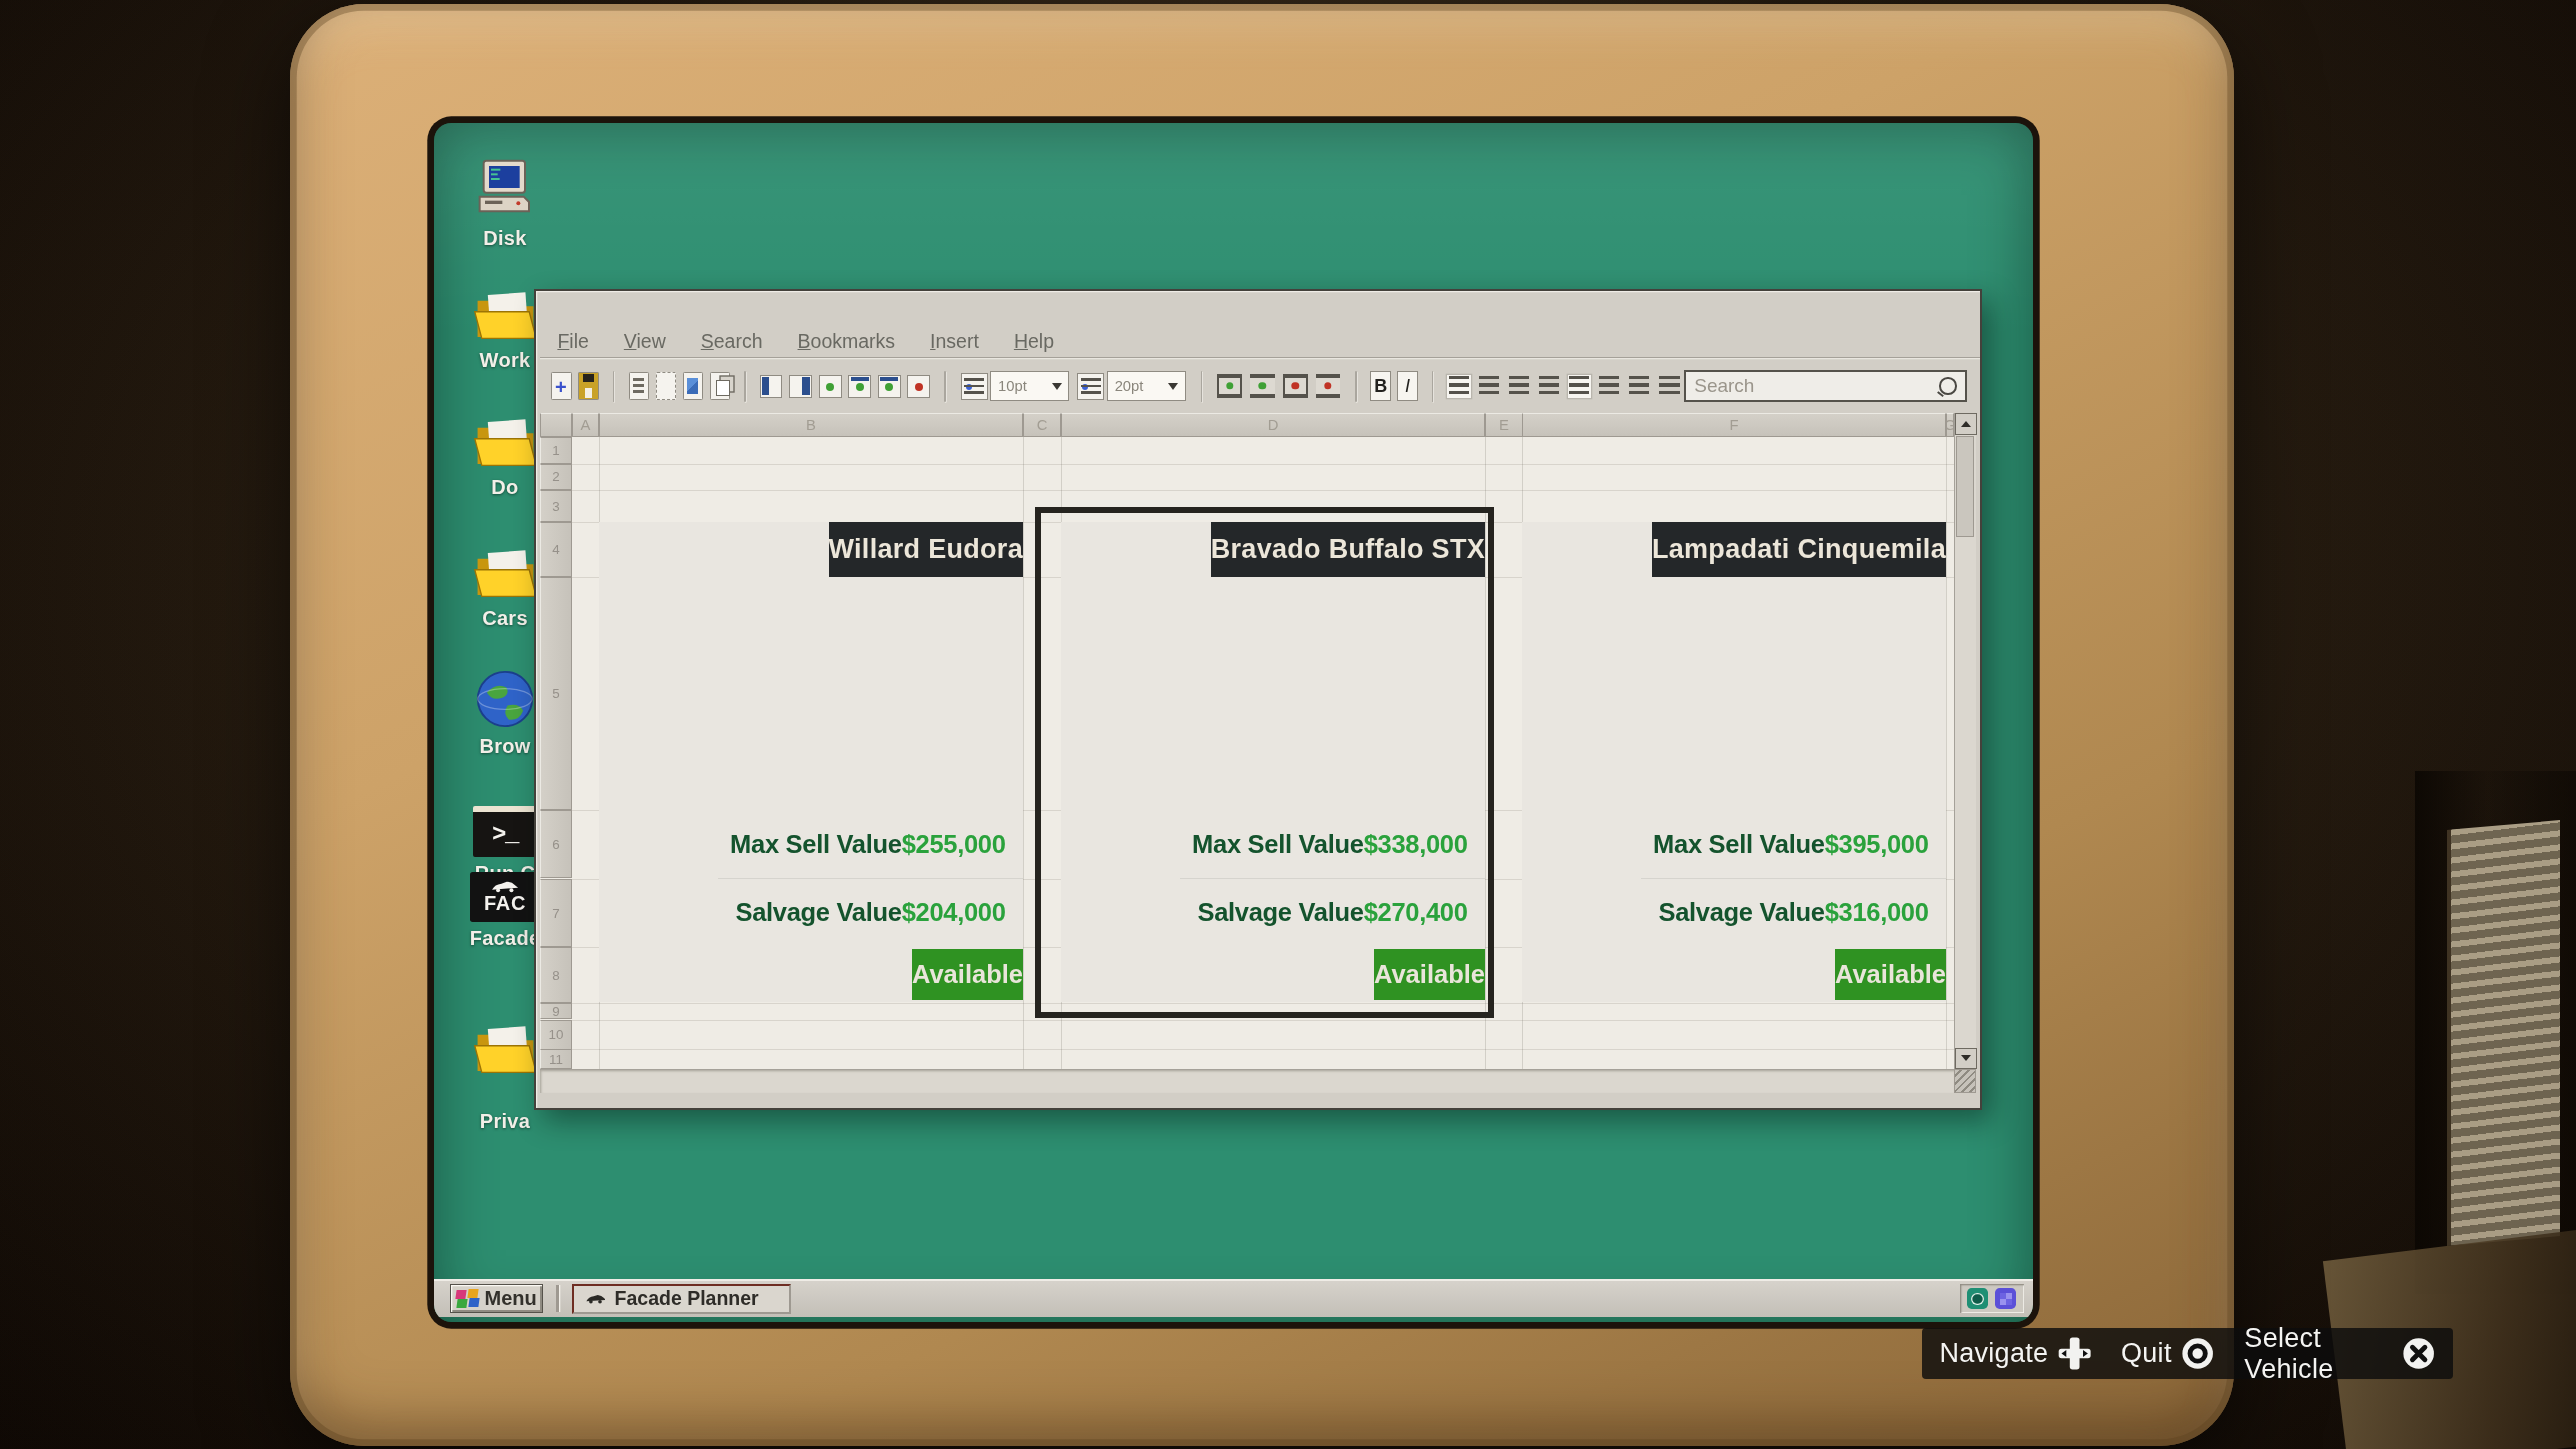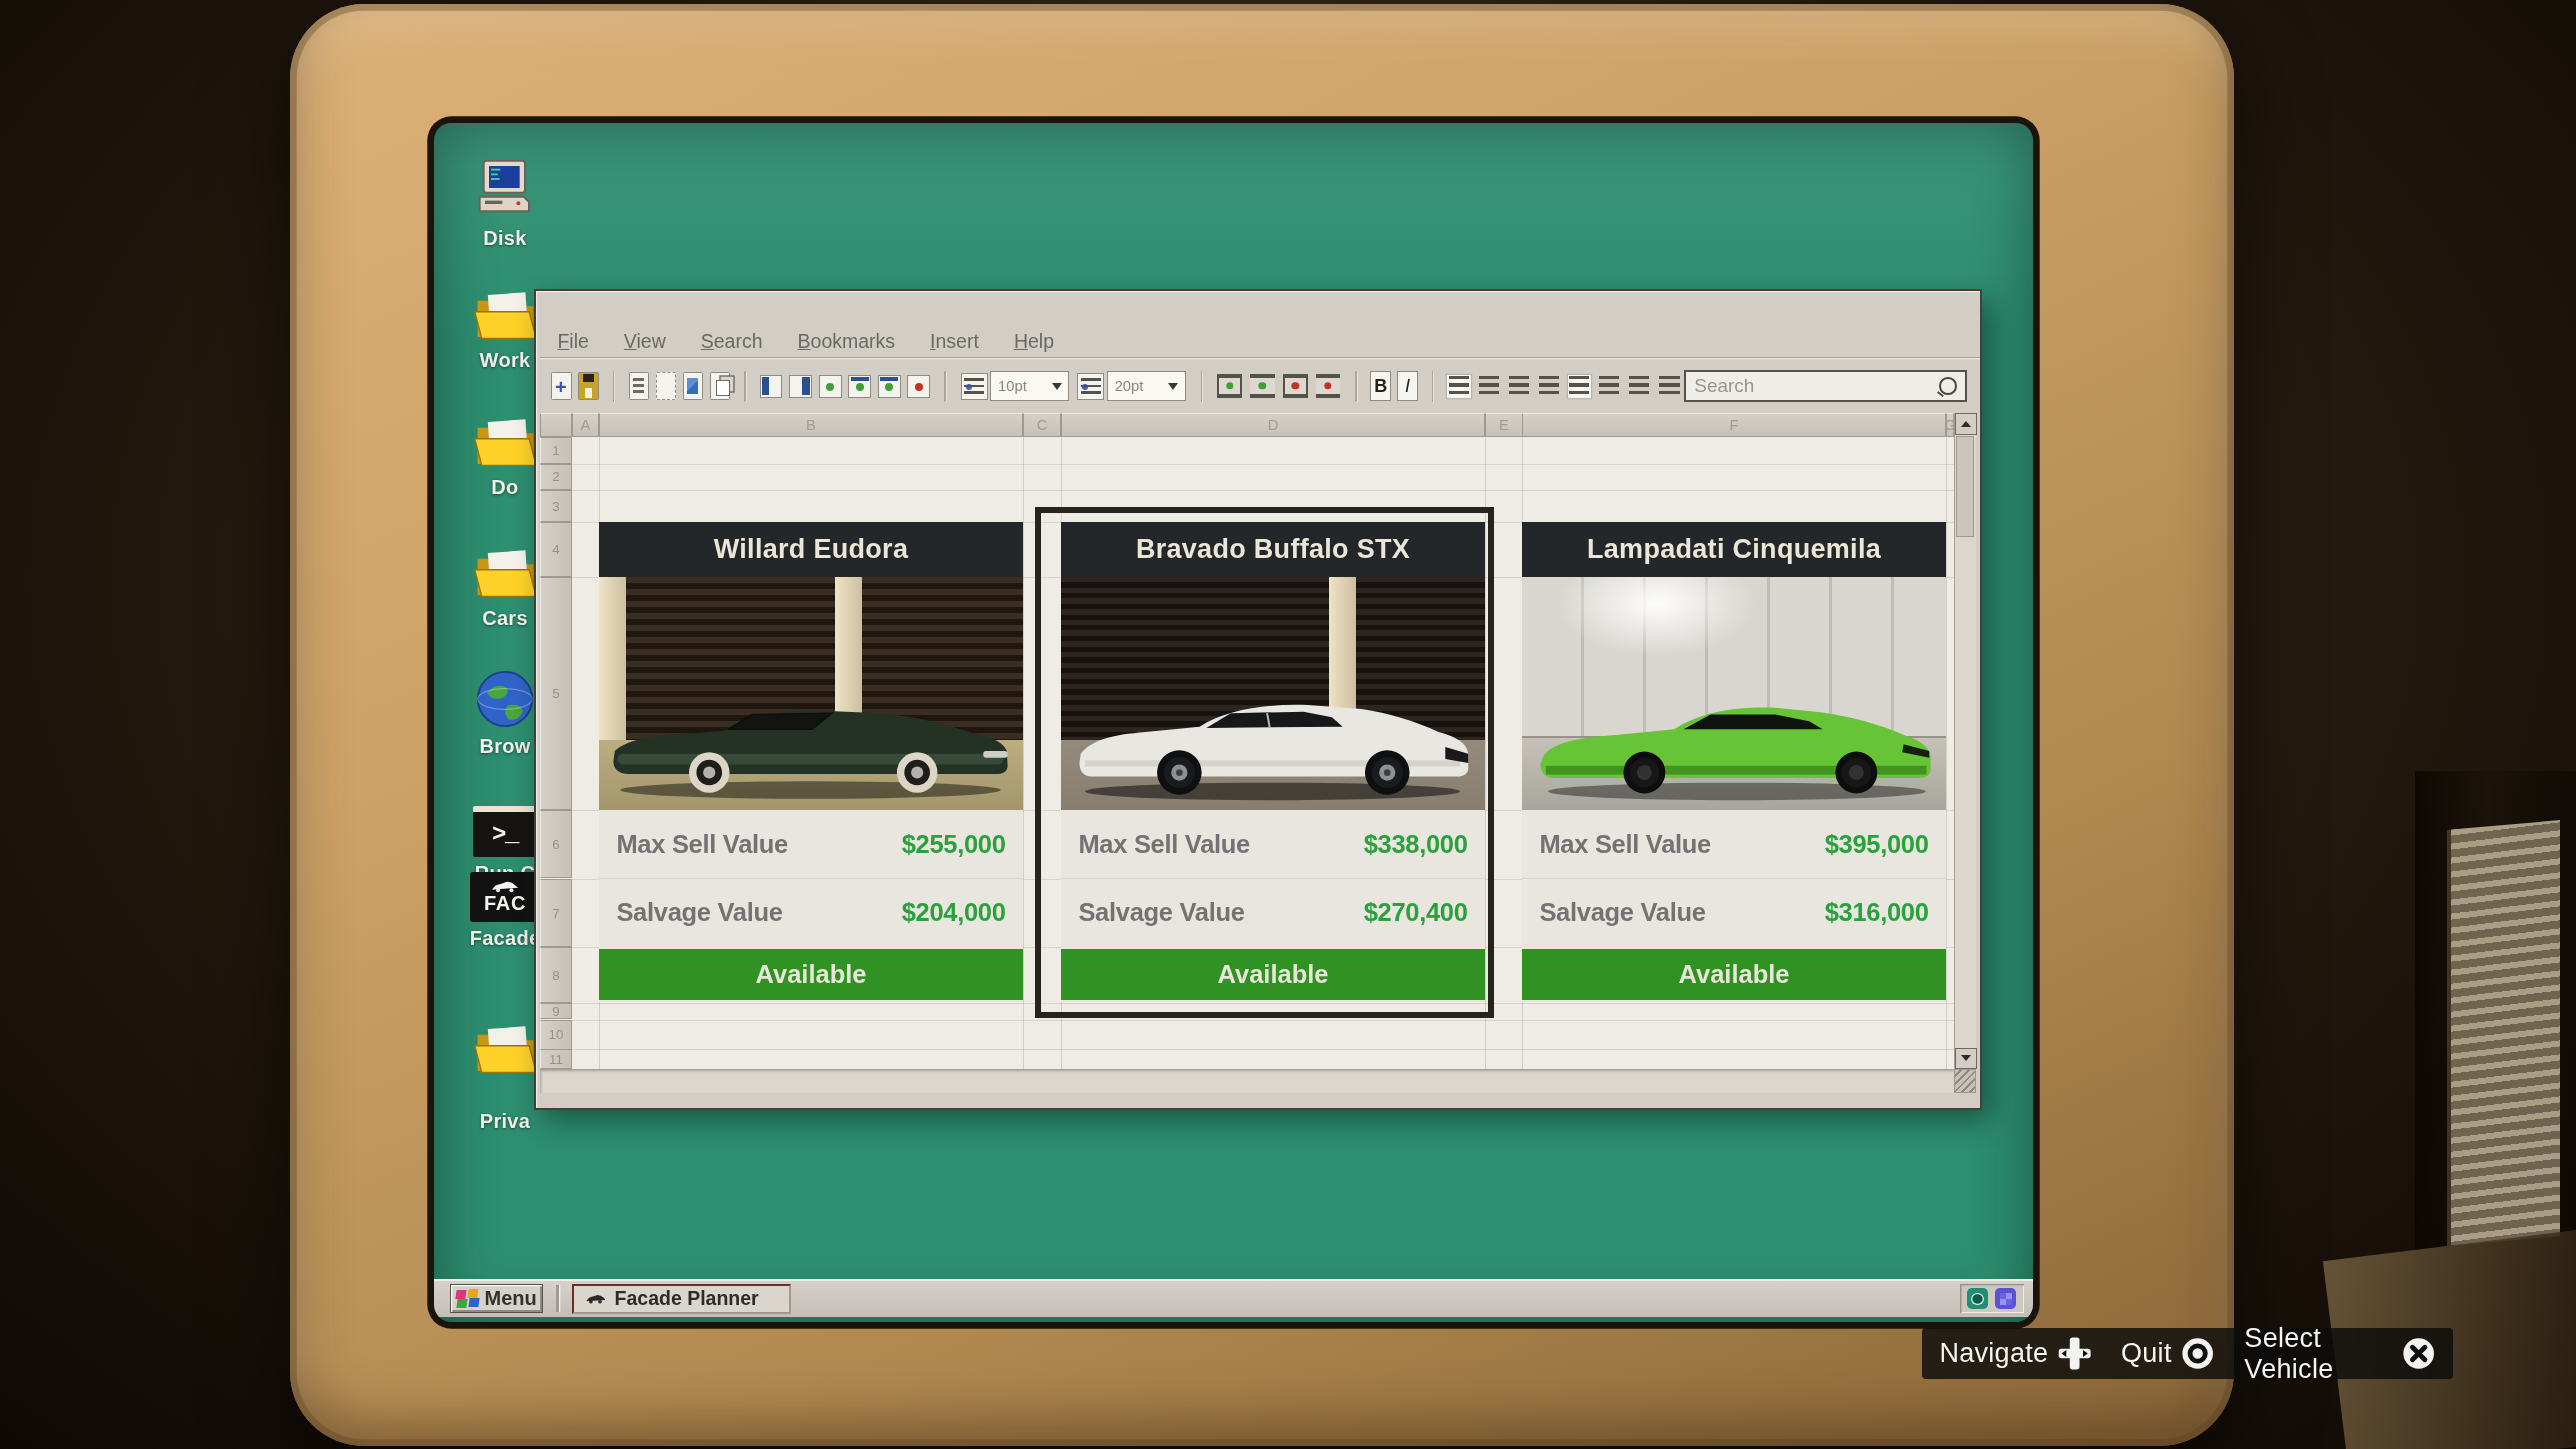--- a/index.html
+++ b/index.html
@@ -98,27 +98,27 @@
   
   .sheet-bg { position:absolute; left:4px; top:122px; width:1436px; height:680px; background:#efece5; }
   .hcell { position:absolute; top:122px; height:24px; background:linear-gradient(#d4d0c8,#c6c2ba); border:0.7px solid #9e9991;
     border-top-color:#eceae4; color:#a29d93; font-size:14.8px; display:flex; align-items:center; justify-content:center; }
   .rcell { position:absolute; left:4px; width:32px; background:linear-gradient(90deg,#d4d0c8,#c6c2ba); border:0.7px solid #9e9991;
     border-left-color:#eceae4; color:#96918a; font-size:13.4px; display:flex; align-items:center; justify-content:center; }
   .vline { position:absolute; width:0.7px; top:146px; height:632px; background:rgba(110,104,94,.22); }
   .hline { position:absolute; left:36px; width:1382px; height:0.7px; background:rgba(110,104,94,.18); }
 
   
-  .card { position:absolute; top:231px; width:424px; height:480px; display:flex; flex-direction:column; z-index:2; background:#e9e6e0; }
+  .card { position:absolute; top:231px; width:424px; height:480px; display:flex; flex-direction:column; z-index:2; background:#e9e6e0;align-items:flex-end; }
   .card-title { height:55px; background:#242729; color:#ece6d9; display:flex; align-items:center; justify-content:center;
     font-size:27px; font-weight:bold; letter-spacing:0.3px; }
   .vimg { height:233px; position:relative; overflow:hidden; background:#1a1410; }
   .vrow { height:68px; display:flex; align-items:center; justify-content:space-between; padding:0 17.4px; }
   .vrow + .vrow { border-top:1.3px solid rgba(0,0,0,.08); }
-  .vlabel { color:#737373; font-size:25.5px; font-weight:bold; letter-spacing:-0.3px; }
+  .vlabel { color:#14532d; font-size:25.5px; font-weight:bold; letter-spacing:-0.3px; }
   .vvalue { color:#2aa23c; font-size:25.5px; font-weight:bold; letter-spacing:-0.3px; }
   .vavail { margin-top:2.7px; height:51px; background:#2f9222; color:#e9e5da; display:flex; align-items:center; justify-content:center;
     font-size:25.5px; font-weight:bold; }
   .sel-outline { position:absolute; left:499px; top:216px; width:459px; height:511px; border:6.7px solid #26241f; z-index:3; pointer-events:none; }
 
   
   .slats { position:absolute; left:0; top:0; right:0; height:165px;
     background: repeating-linear-gradient(180deg,#3a2d23 0 6px,#1f160f 6px 12px); }
   .slats.dark { background: repeating-linear-gradient(180deg,#2c2520 0 5.4px,#171210 5.4px 10.7px); }
   .pillar { position:absolute; top:0; width:27px; height:169px; background:linear-gradient(90deg,#efe3c6,#cdbf9e); }

